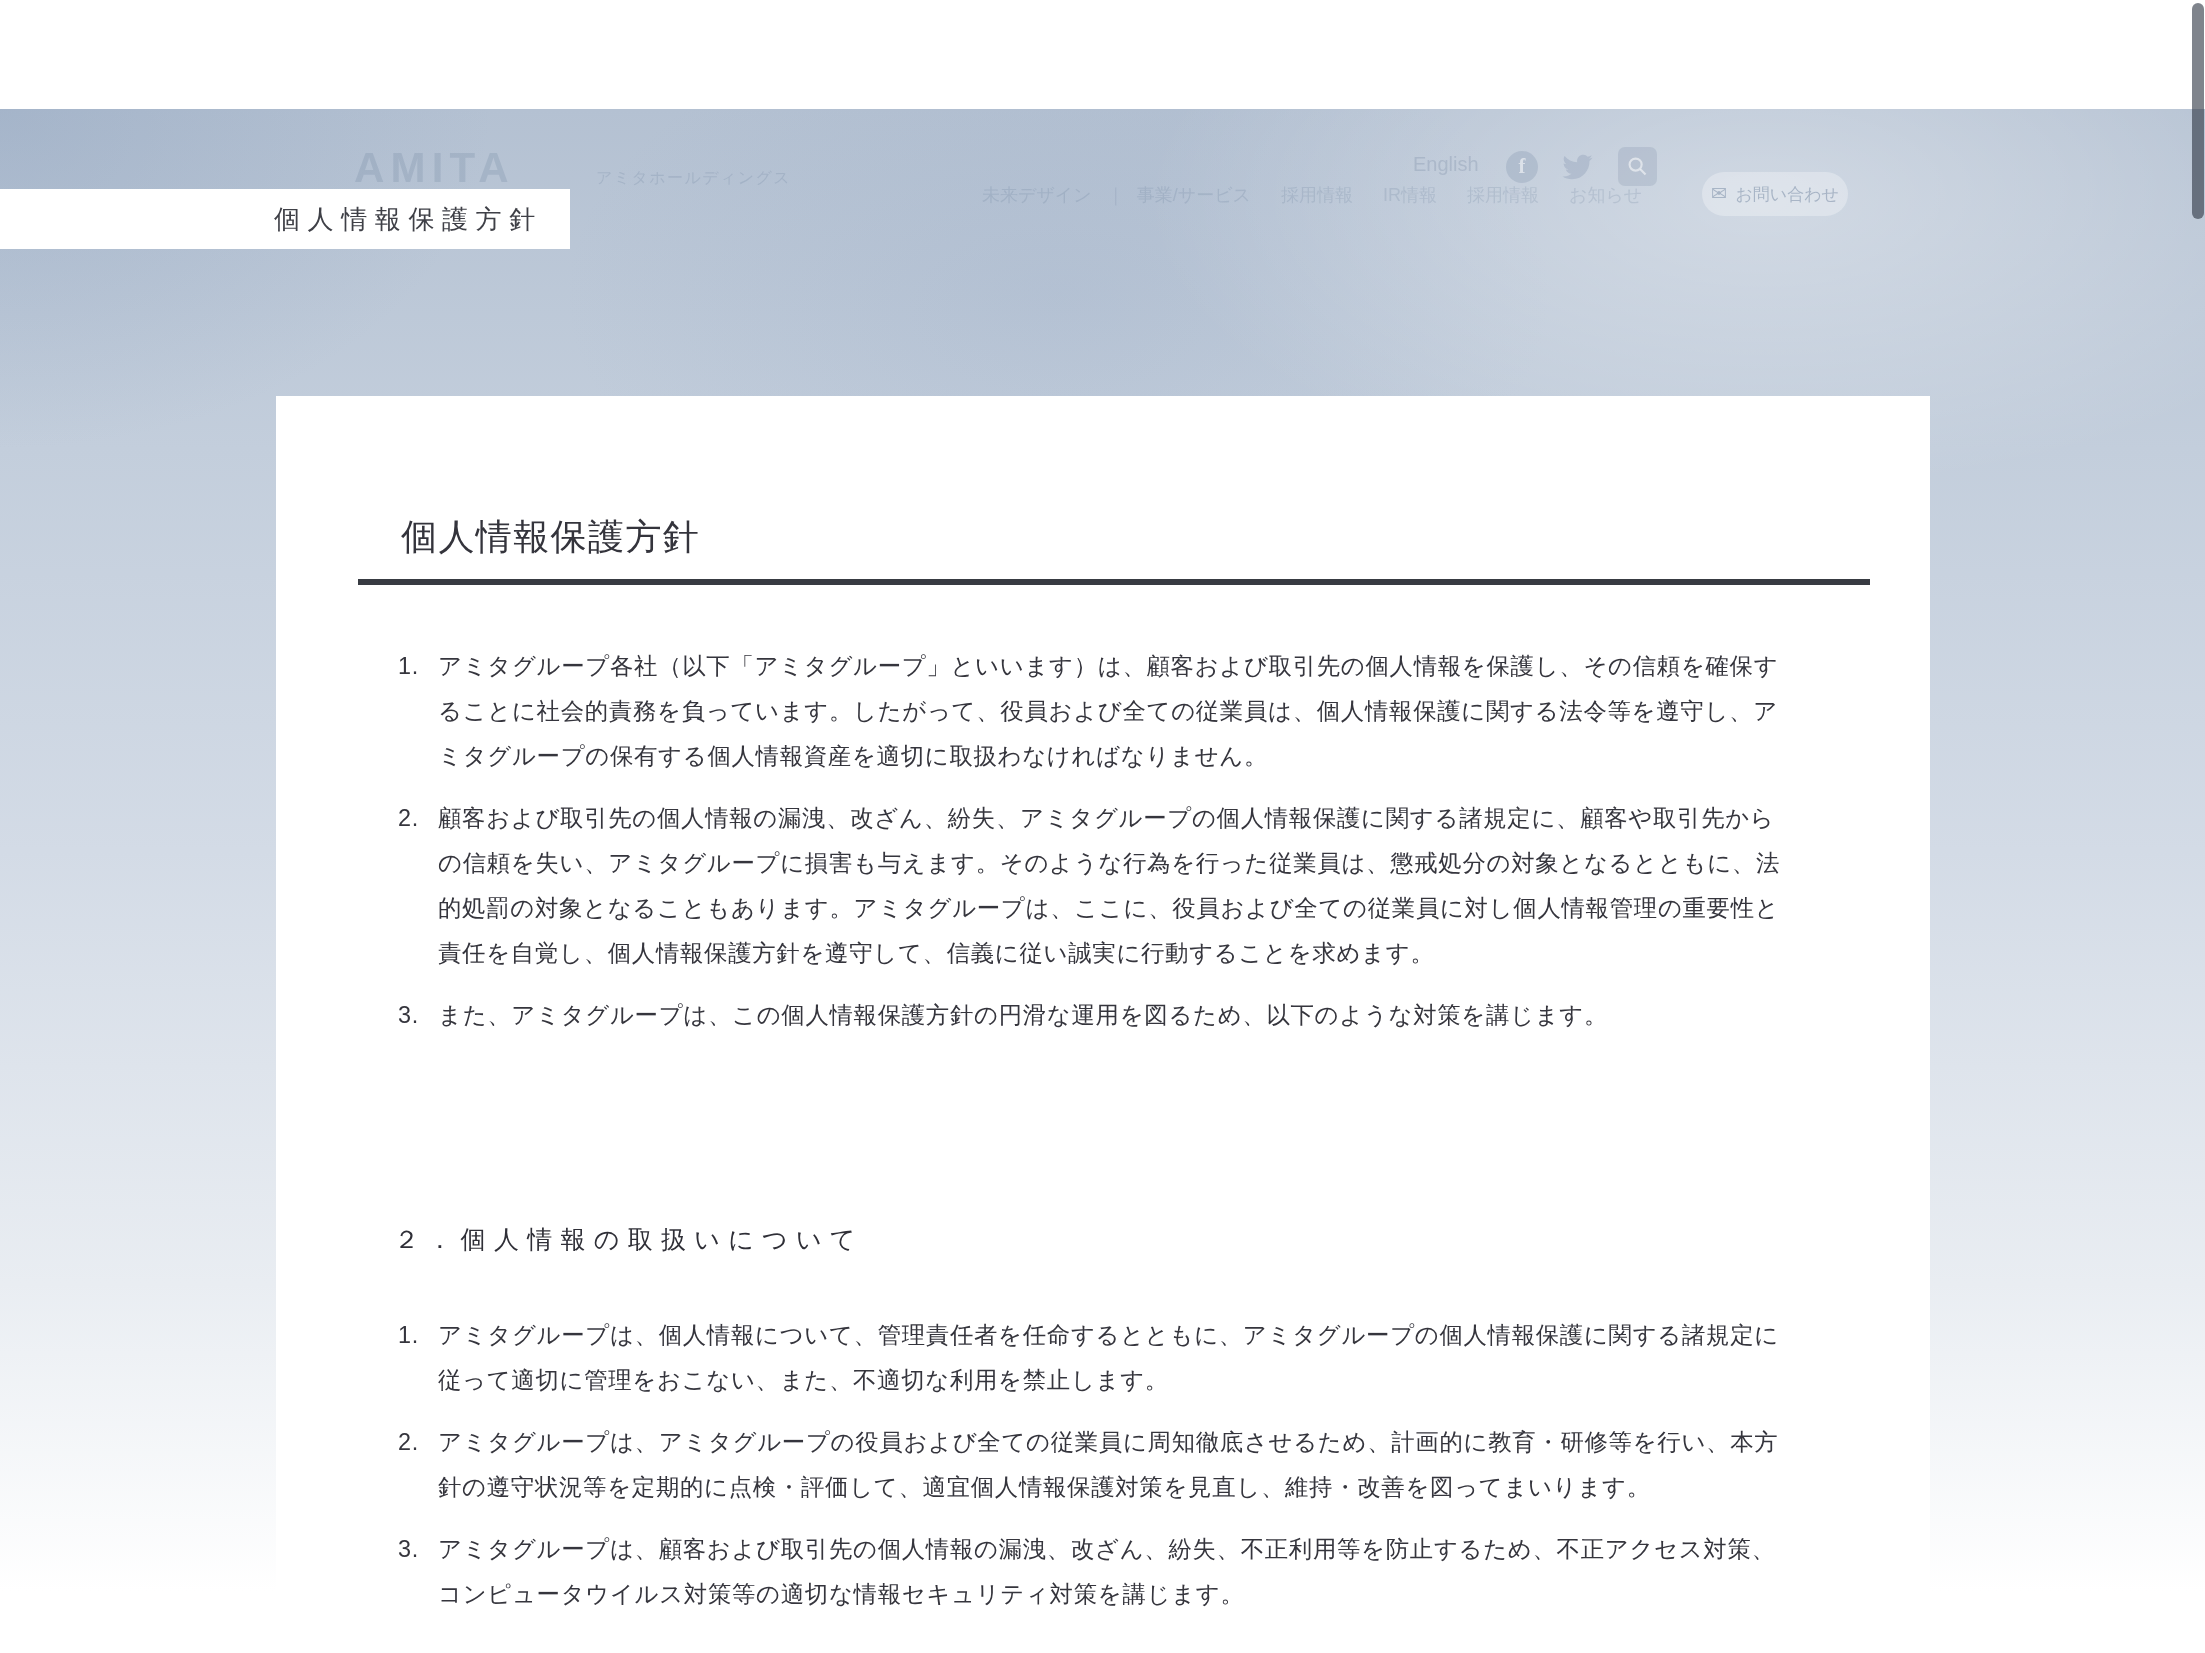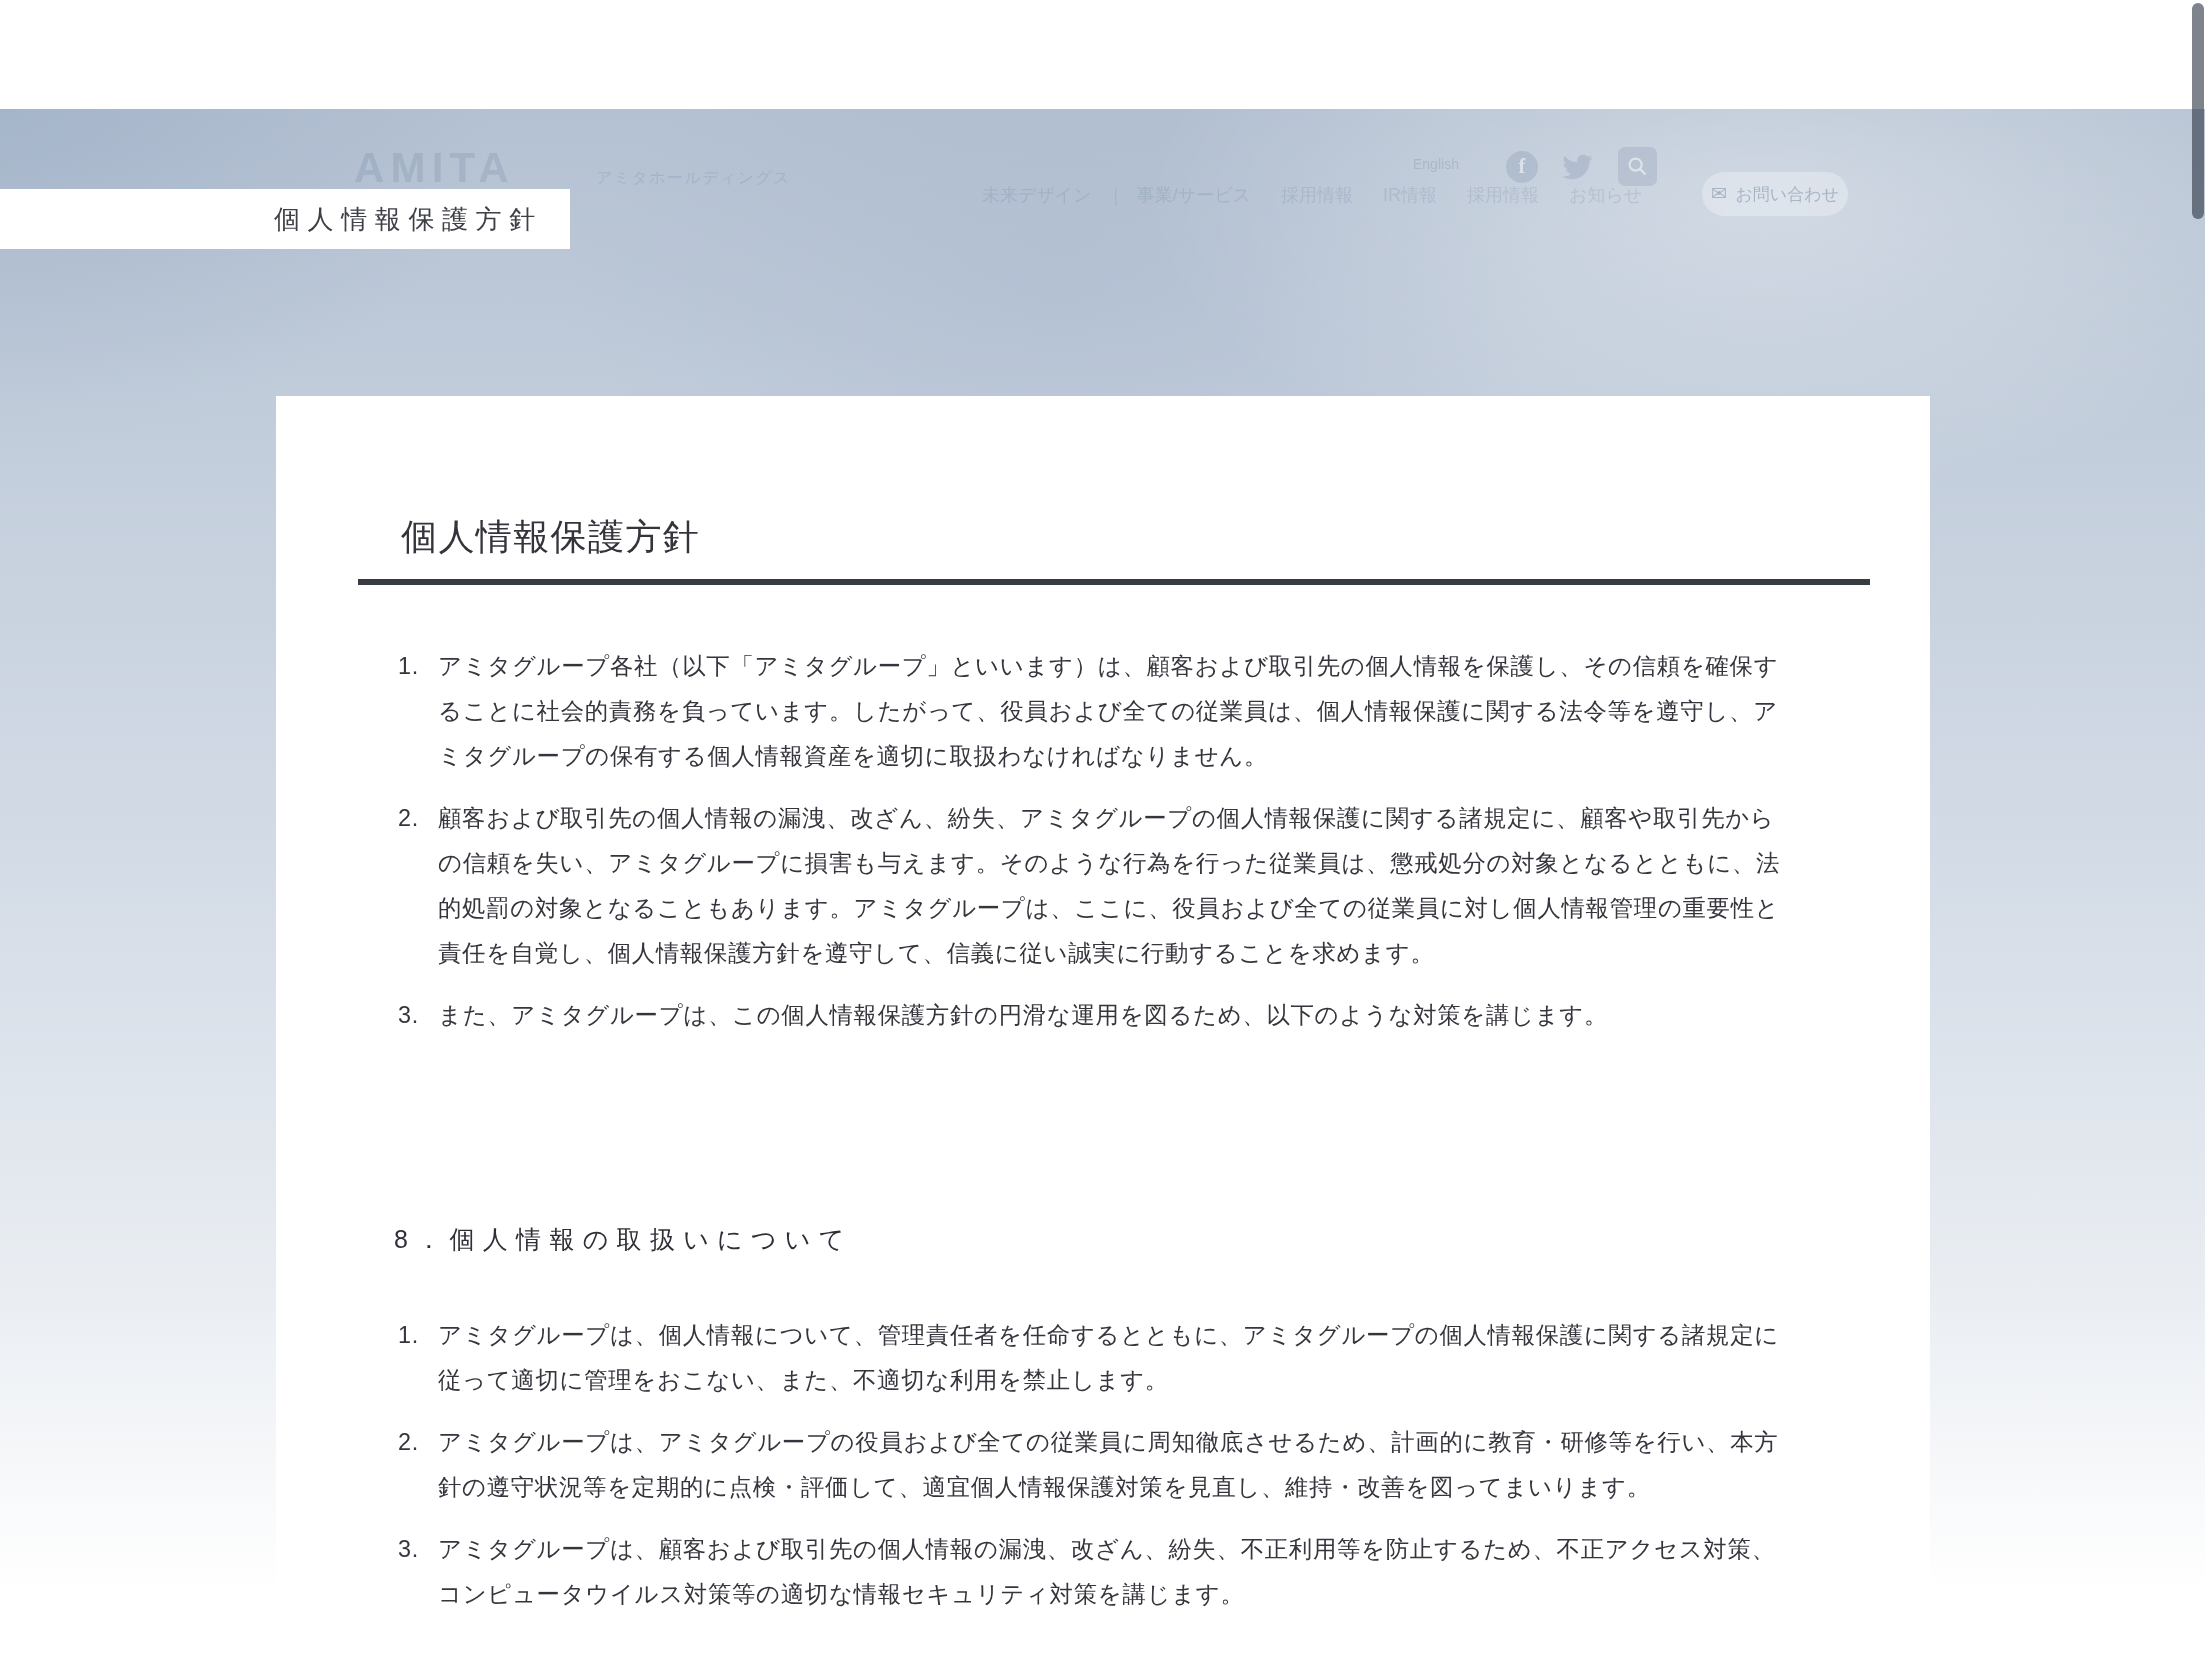--- a/index.html
+++ b/index.html
@@ -19,21 +19,21 @@
       radial-gradient(ellipse 827px 482px at 48% 12%, rgba(140,160,190,0.18), rgba(140,160,190,0) 60%),
       linear-gradient(to bottom,#b4c1d2 0%,#c3cedc 22%,#d3dbe6 48%,#e9edf2 76%,#ffffff 96%);
   }
   
   .ghost{position:absolute;color:rgba(70,95,130,0.16);}
   .ghost-logo{left:354px;top:146px;font-size:42px;line-height:44px;font-weight:bold;letter-spacing:6.2px;color:rgba(70,95,130,0.15);}
   .ghost-logo-kana{left:596px;top:167px;font-size:16px;line-height:22px;letter-spacing:1.4px;color:rgba(70,95,130,0.15);}
   .ghost-row{left:982px;top:185px;font-size:18px;line-height:20.7px;white-space:nowrap;color:rgba(70,95,130,0.15);}
   .ghost-row .sep{margin:0 12.4px 0 15px;color:rgba(70,95,130,0.13);}
   .ghost-row .nav-link{margin-right:30px;}
-  .ghost-lang{left:1413px;top:153px;font-size:14px;line-height:22px;color:rgba(70,95,130,0.18);text-align:center;}
+  .ghost-lang{left:1413px;top:153px;font-size:20px;line-height:22px;color:rgba(70,95,130,0.18);text-align:center;}
   .ghost-social{left:1506px;top:147px;display:flex;align-items:center;gap:23.4px;}
   .icon-fb{width:32px;height:32px;border-radius:50%;background:rgba(80,102,136,0.17);
     display:flex;align-items:center;justify-content:center;
     font-family:"Liberation Serif","DejaVu Serif",serif;font-weight:bold;font-size:20.7px;color:rgba(255,255,255,0.55);}
   .icon-tw{width:33px;height:30px;display:block;}
   .icon-search{width:39px;height:39px;border-radius:6.9px;background:rgba(80,102,136,0.15);
     display:flex;align-items:center;justify-content:center;}
   .ghost-contact{
     left:1702px;top:172px;width:146px;height:44px;border-radius:22px;
     background:rgba(255,255,255,0.30);
@@ -132,21 +132,21 @@
 の信頼を失い、アミタグループに損害も与えます。そのような行為を行った従業員は、懲戒処分の対象となるとともに、法
 的処罰の対象となることもあります。アミタグループは、ここに、役員および全ての従業員に対し個人情報管理の重要性と
 責任を自覚し、個人情報保護方針を遵守して、信義に従い誠実に行動することを求めます。</span>
     </li>
     <li class="policy-item">
       <span class="item-num">3.</span>
       <span class="item-text">また、アミタグループは、この個人情報保護方針の円滑な運用を図るため、以下のような対策を講じます。</span>
     </li>
   </ol>
 
-  <h2 class="section-heading second">8．個人情報の取扱いについて</h2>
+  <h2 class="section-heading second">２．個人情報の取扱いについて</h2>
   <ol class="policy-list">
     <li class="policy-item">
       <span class="item-num">1.</span>
       <span class="item-text">アミタグループは、個人情報について、管理責任者を任命するとともに、アミタグループの個人情報保護に関する諸規定に
 従って適切に管理をおこない、また、不適切な利用を禁止します。</span>
     </li>
     <li class="policy-item">
       <span class="item-num">2.</span>
       <span class="item-text">アミタグループは、アミタグループの役員および全ての従業員に周知徹底させるため、計画的に教育・研修等を行い、本方
 針の遵守状況等を定期的に点検・評価して、適宜個人情報保護対策を見直し、維持・改善を図ってまいります。</span>

